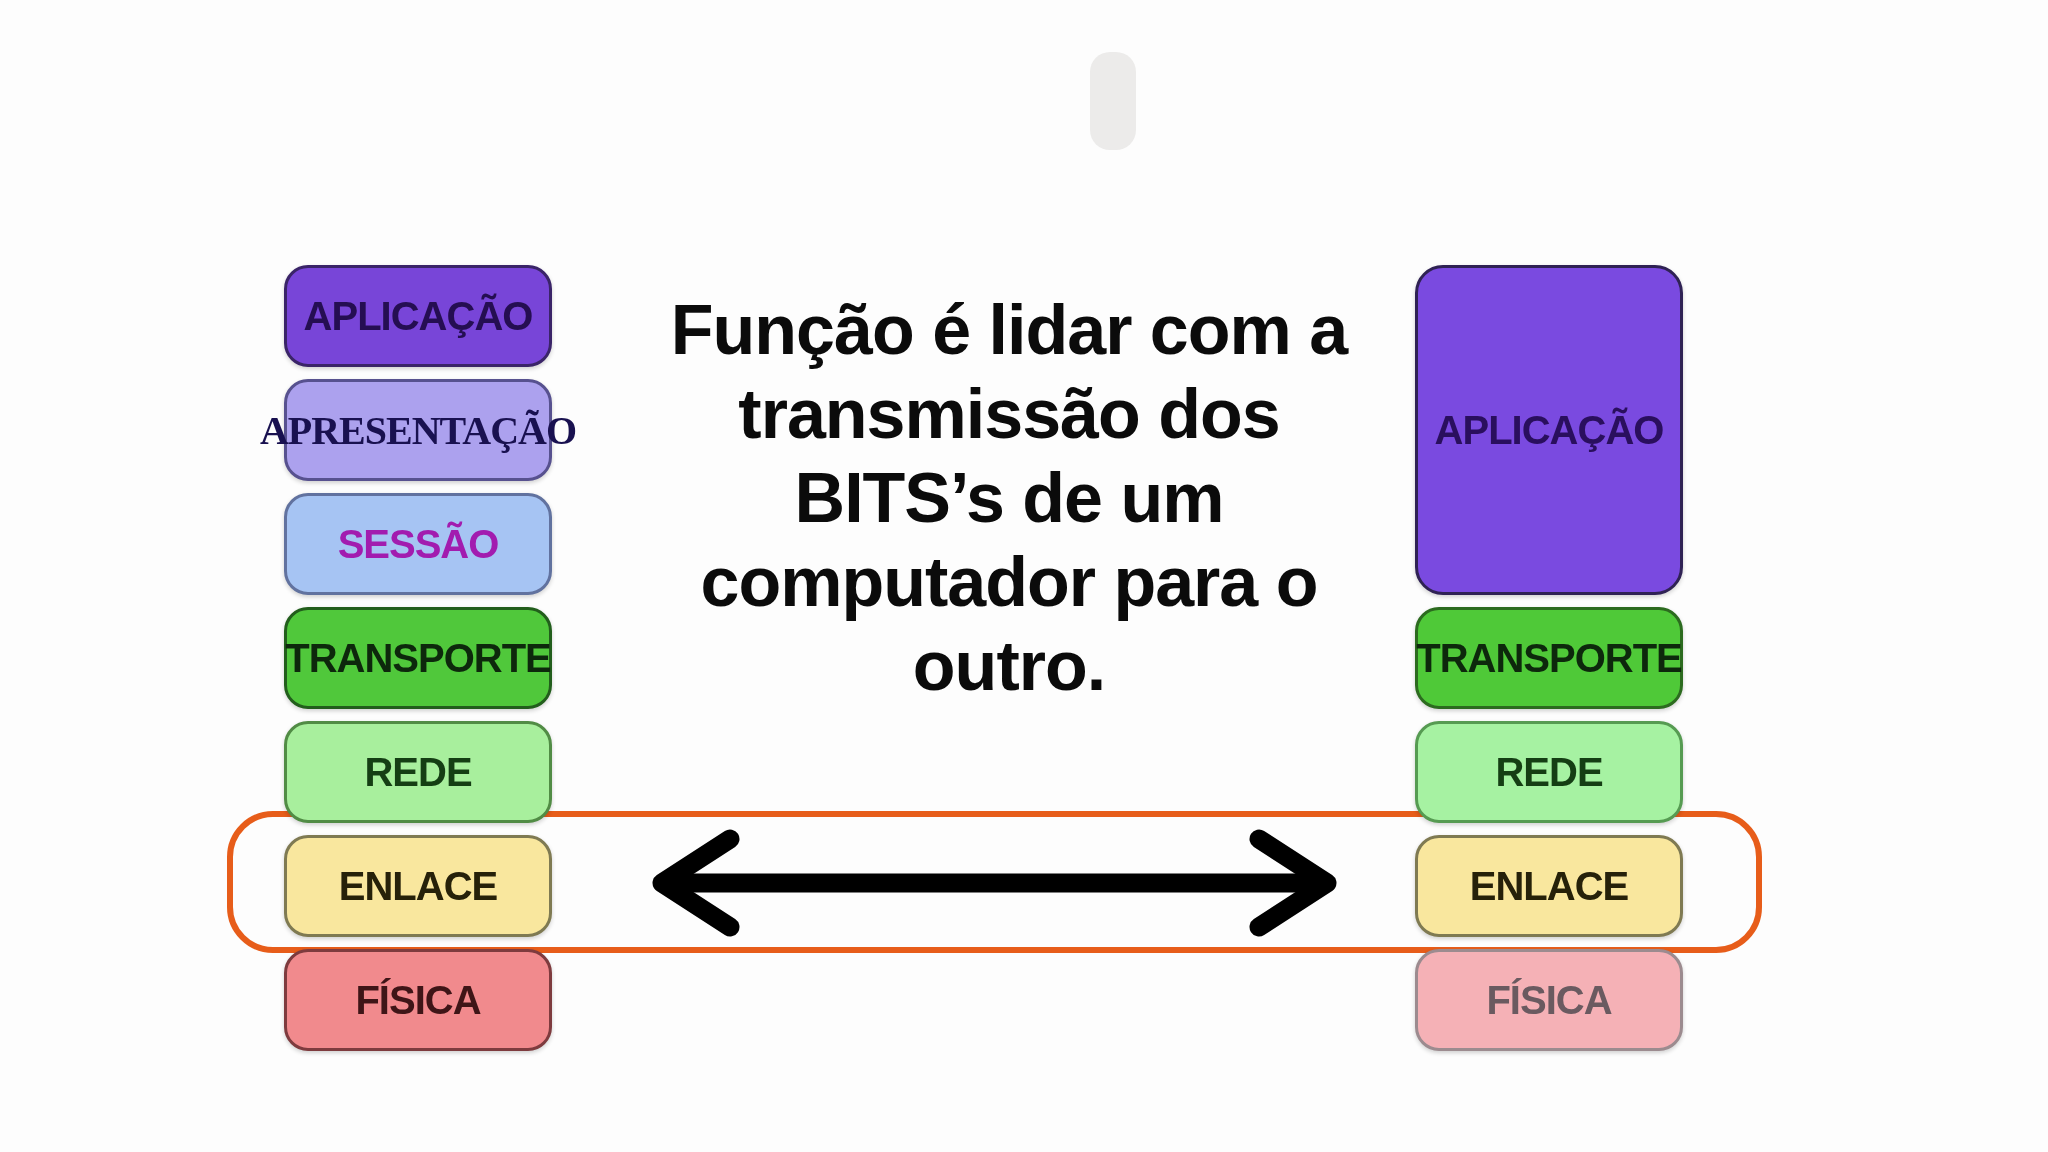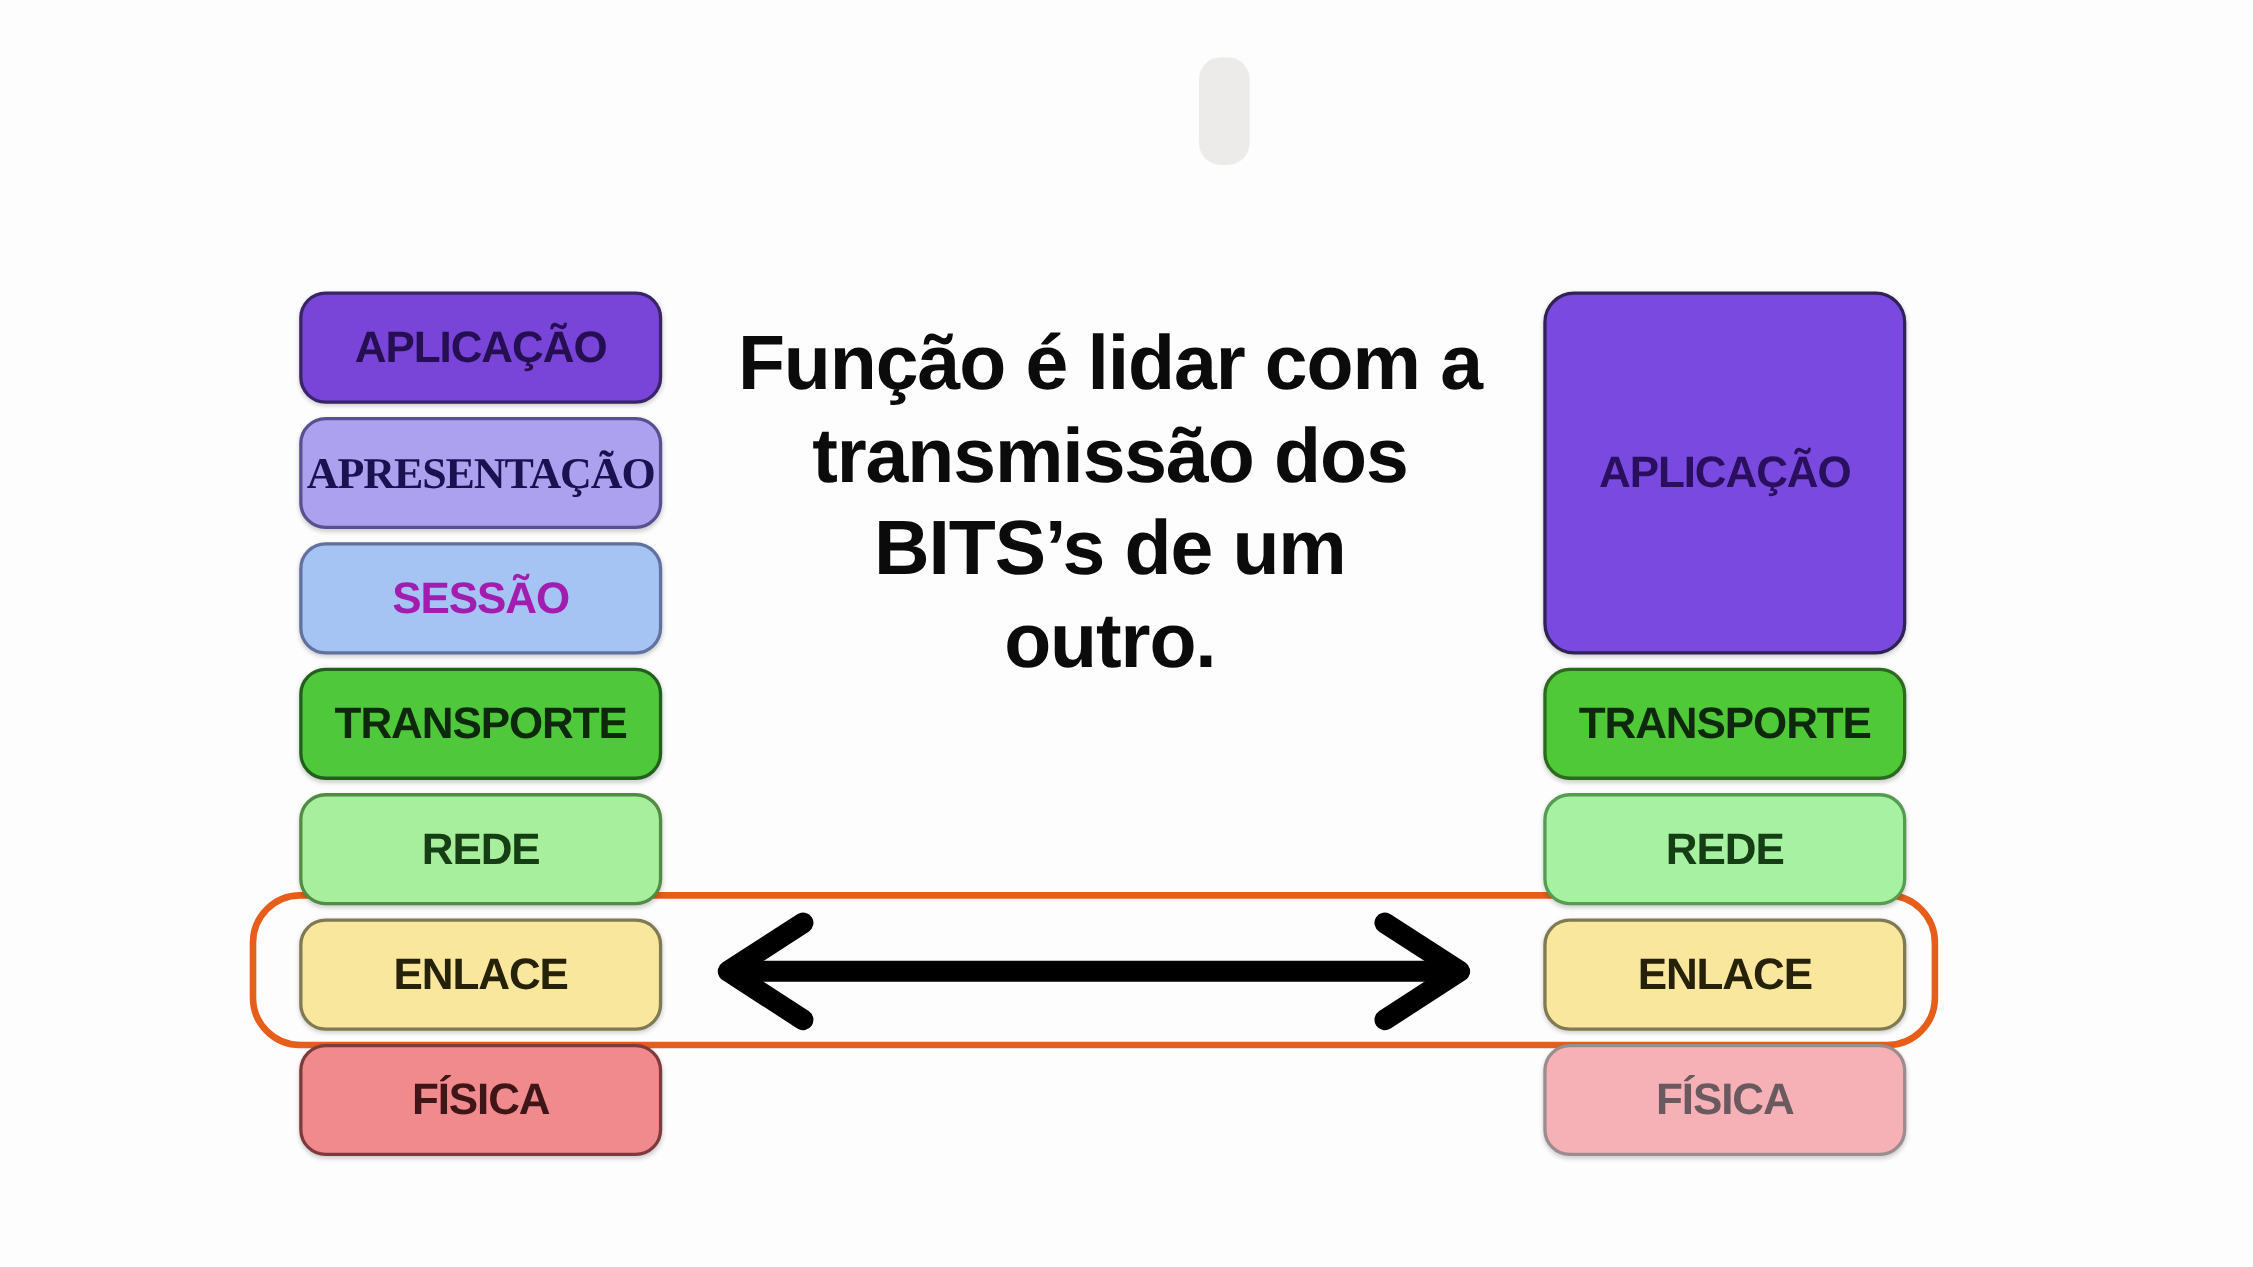--- a/index.html
+++ b/index.html
@@ -44,30 +44,31 @@
     top: 52px;
     width: 46px;
     height: 98px;
     border-radius: 20px;
     background: #ECEBEA;
   }
 
   
   .layer-box {
     position: absolute;
-    width: 330px;
+    width: 268px;
     height: 102px;
     box-sizing: border-box;
     border: 3px solid #333;
     border-radius: 24px;
     display: flex;
     align-items: center;
     justify-content: center;
     box-shadow: 0 2px 4px rgba(0,0,0,0.18);
     z-index: 2;
+    margin-left: 12px;
   }
   .layer-label {
     font-weight: bold;
     font-size: 40px;
     letter-spacing: -1px;
     white-space: nowrap;
   }
 
   .osi-0 { left: 272px; top: 265px; }
   .osi-1 { left: 272px; top: 379px; }
@@ -171,16 +172,17 @@
   <svg class="arrow-svg" viewBox="0 0 745 115" xmlns="http://www.w3.org/2000/svg">
     <line x1="42" y1="57" x2="703" y2="57" stroke="#000000" stroke-width="19" style="stroke: rgb(0, 0, 0);"></line>
     <path d="M108 13 L40 57 L108 101" fill="none" stroke="#000000" stroke-width="19" stroke-linecap="round" stroke-linejoin="round" style="stroke: rgb(0, 0, 0);"></path>
     <path d="M637 13 L705 57 L637 101" fill="none" stroke="#000000" stroke-width="19" stroke-linecap="round" stroke-linejoin="round" style="stroke: rgb(0, 0, 0);"></path>
   </svg>
 
   <div class="note">
     <div class="note-line">Função é lidar com a</div>
     <div class="note-line">transmissão dos</div>
     <div class="note-line">BITS’s de um</div>
+    <div class="note-line">computador para o</div>
     <div class="note-line">outro.</div>
   </div>
 
 </div>
 
 </body></html>

